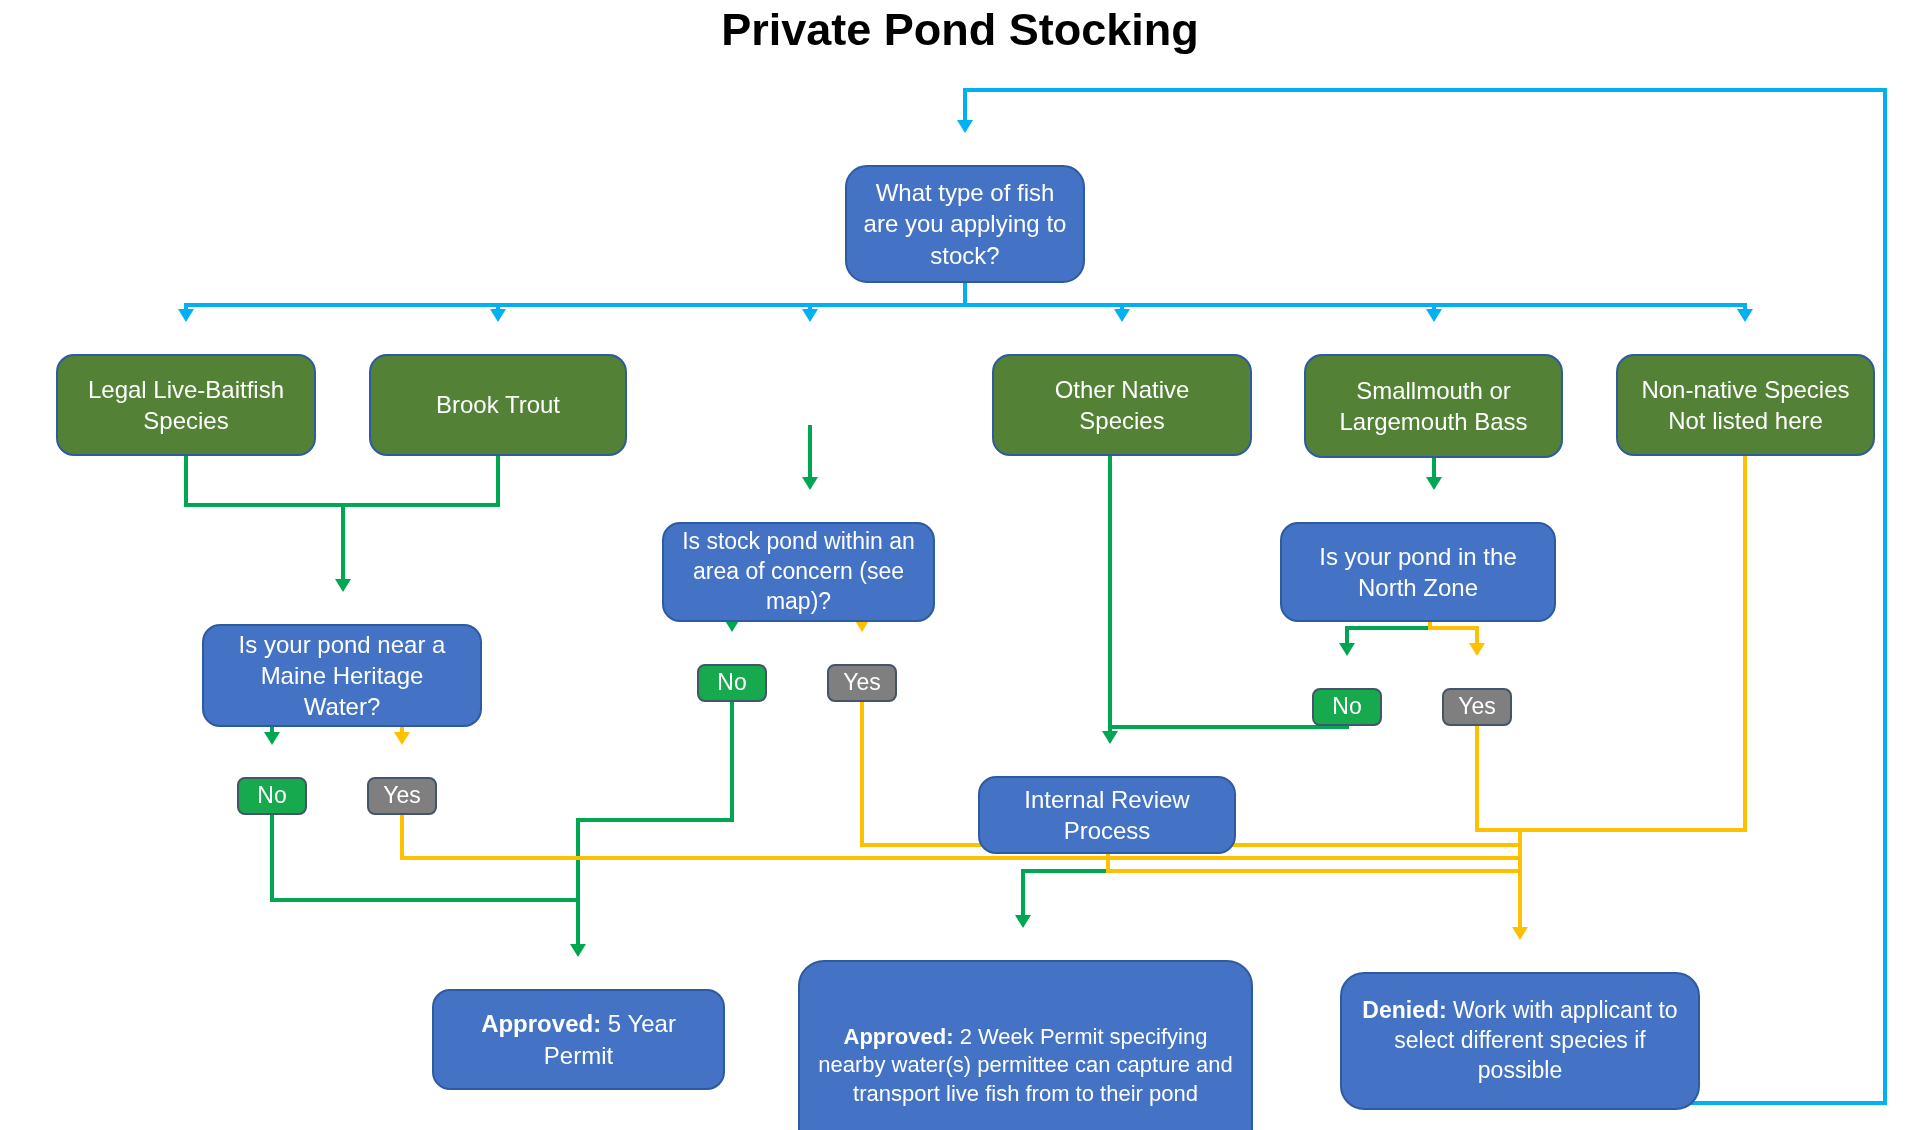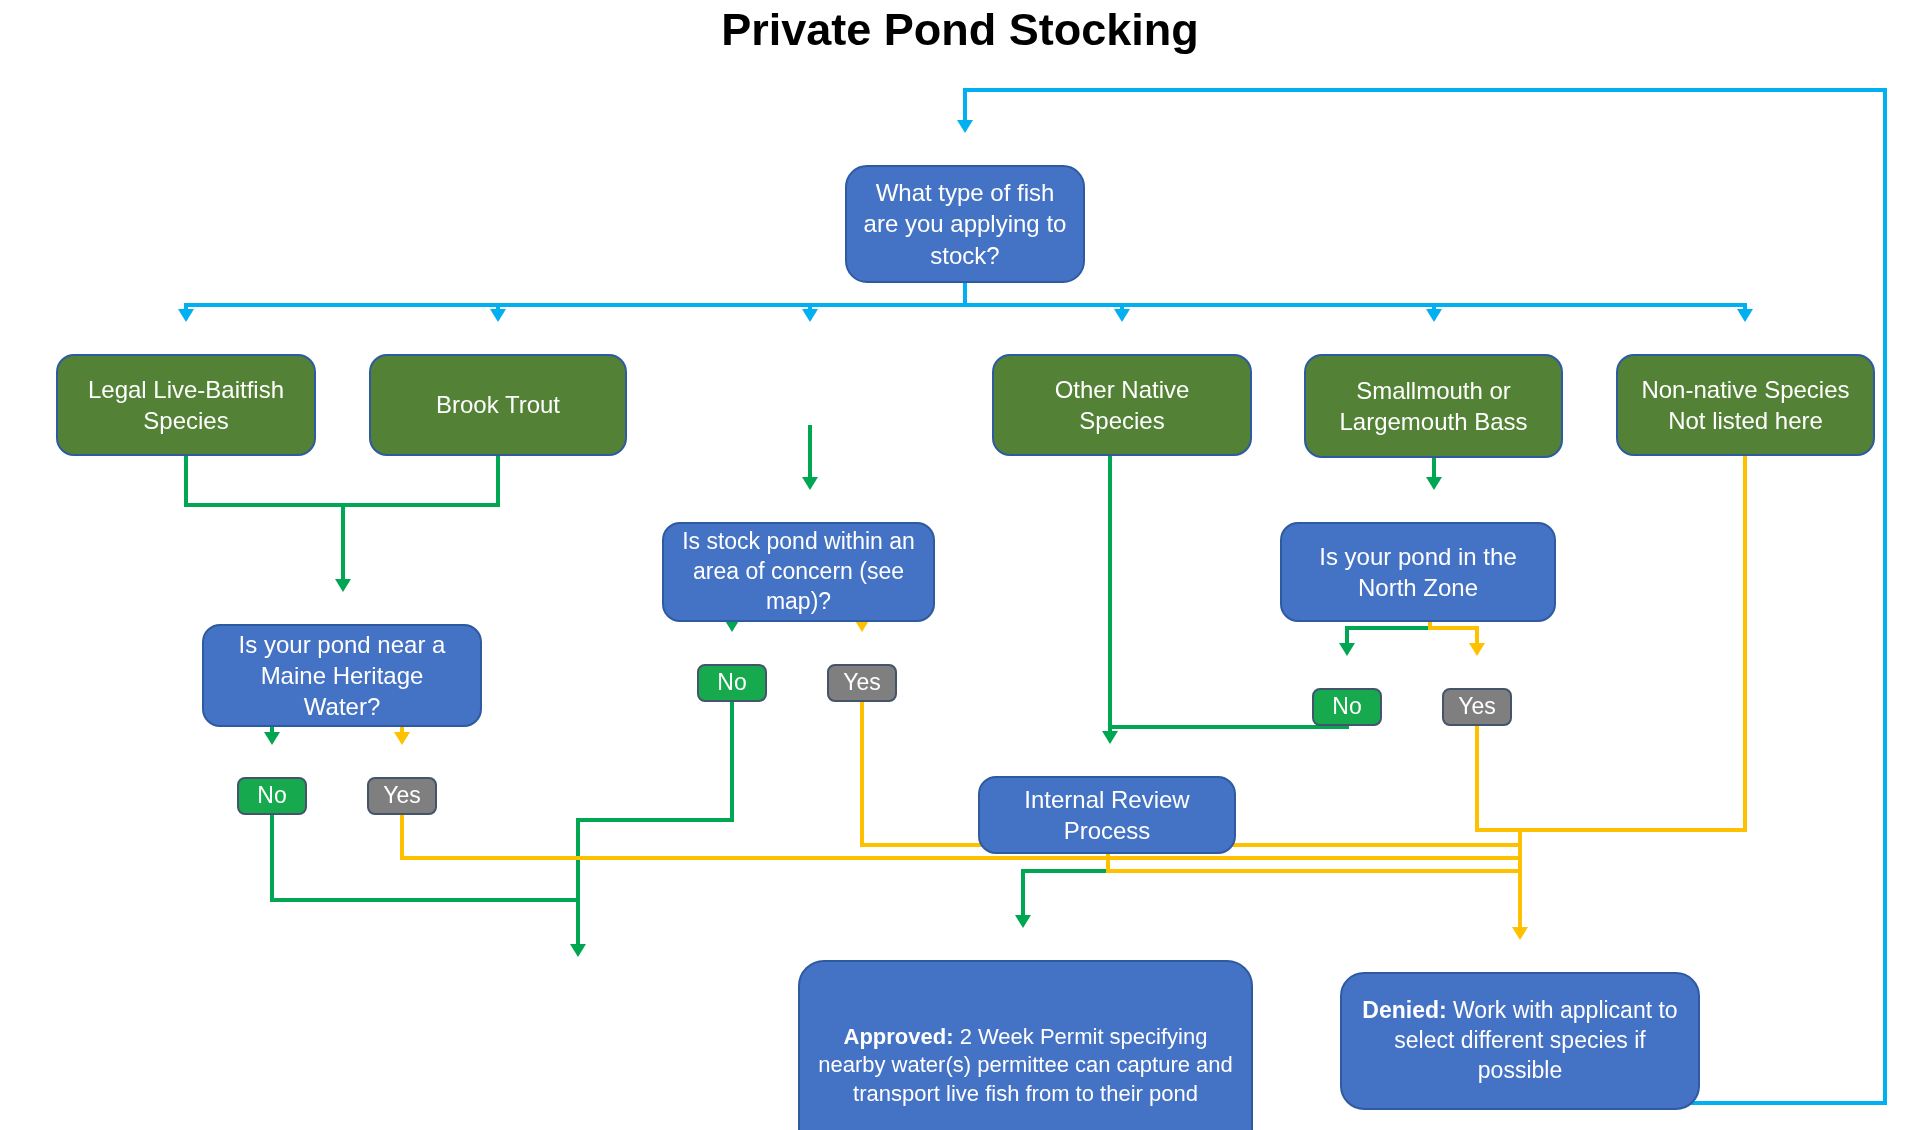--- a/index.html
+++ b/index.html
@@ -166,20 +166,23 @@
     <span>No</span>
   </div>
   <div class="node chip chip-yes" style="left:367px;top:745px;width:70px;height:38px;">
     <span>Yes</span>
   </div>
 
   <div class="node blue" style="left:978px;top:744px;width:258px;height:78px;font-size:24px;padding:0 20px;">
     <span>Internal Review Process</span>
   </div>
 
+  <div class="node blue" style="left:432px;top:957px;width:293px;height:101px;font-size:24px;padding:0 15px;">
+    <span><b>Approved:</b><span> 5 Year Permit</span></span>
+  </div>
   <div class="node blue" style="left:798px;top:928px;width:455px;height:211px;border-radius:26px;font-size:22px;padding:0 12px;">
     <span><b>Approved:</b><span> 2 Week Permit specifying nearby water(s) permittee can capture and transport live fish from to their pond</span></span>
   </div>
   <div class="node blue" style="left:1340px;top:940px;width:360px;height:138px;border-radius:24px;font-size:23px;padding:0 8px;">
     <span><b>Denied:</b><span> Work with applicant to  select different species if possible</span></span>
   </div>
 
 </div>
 
 </body></html>

